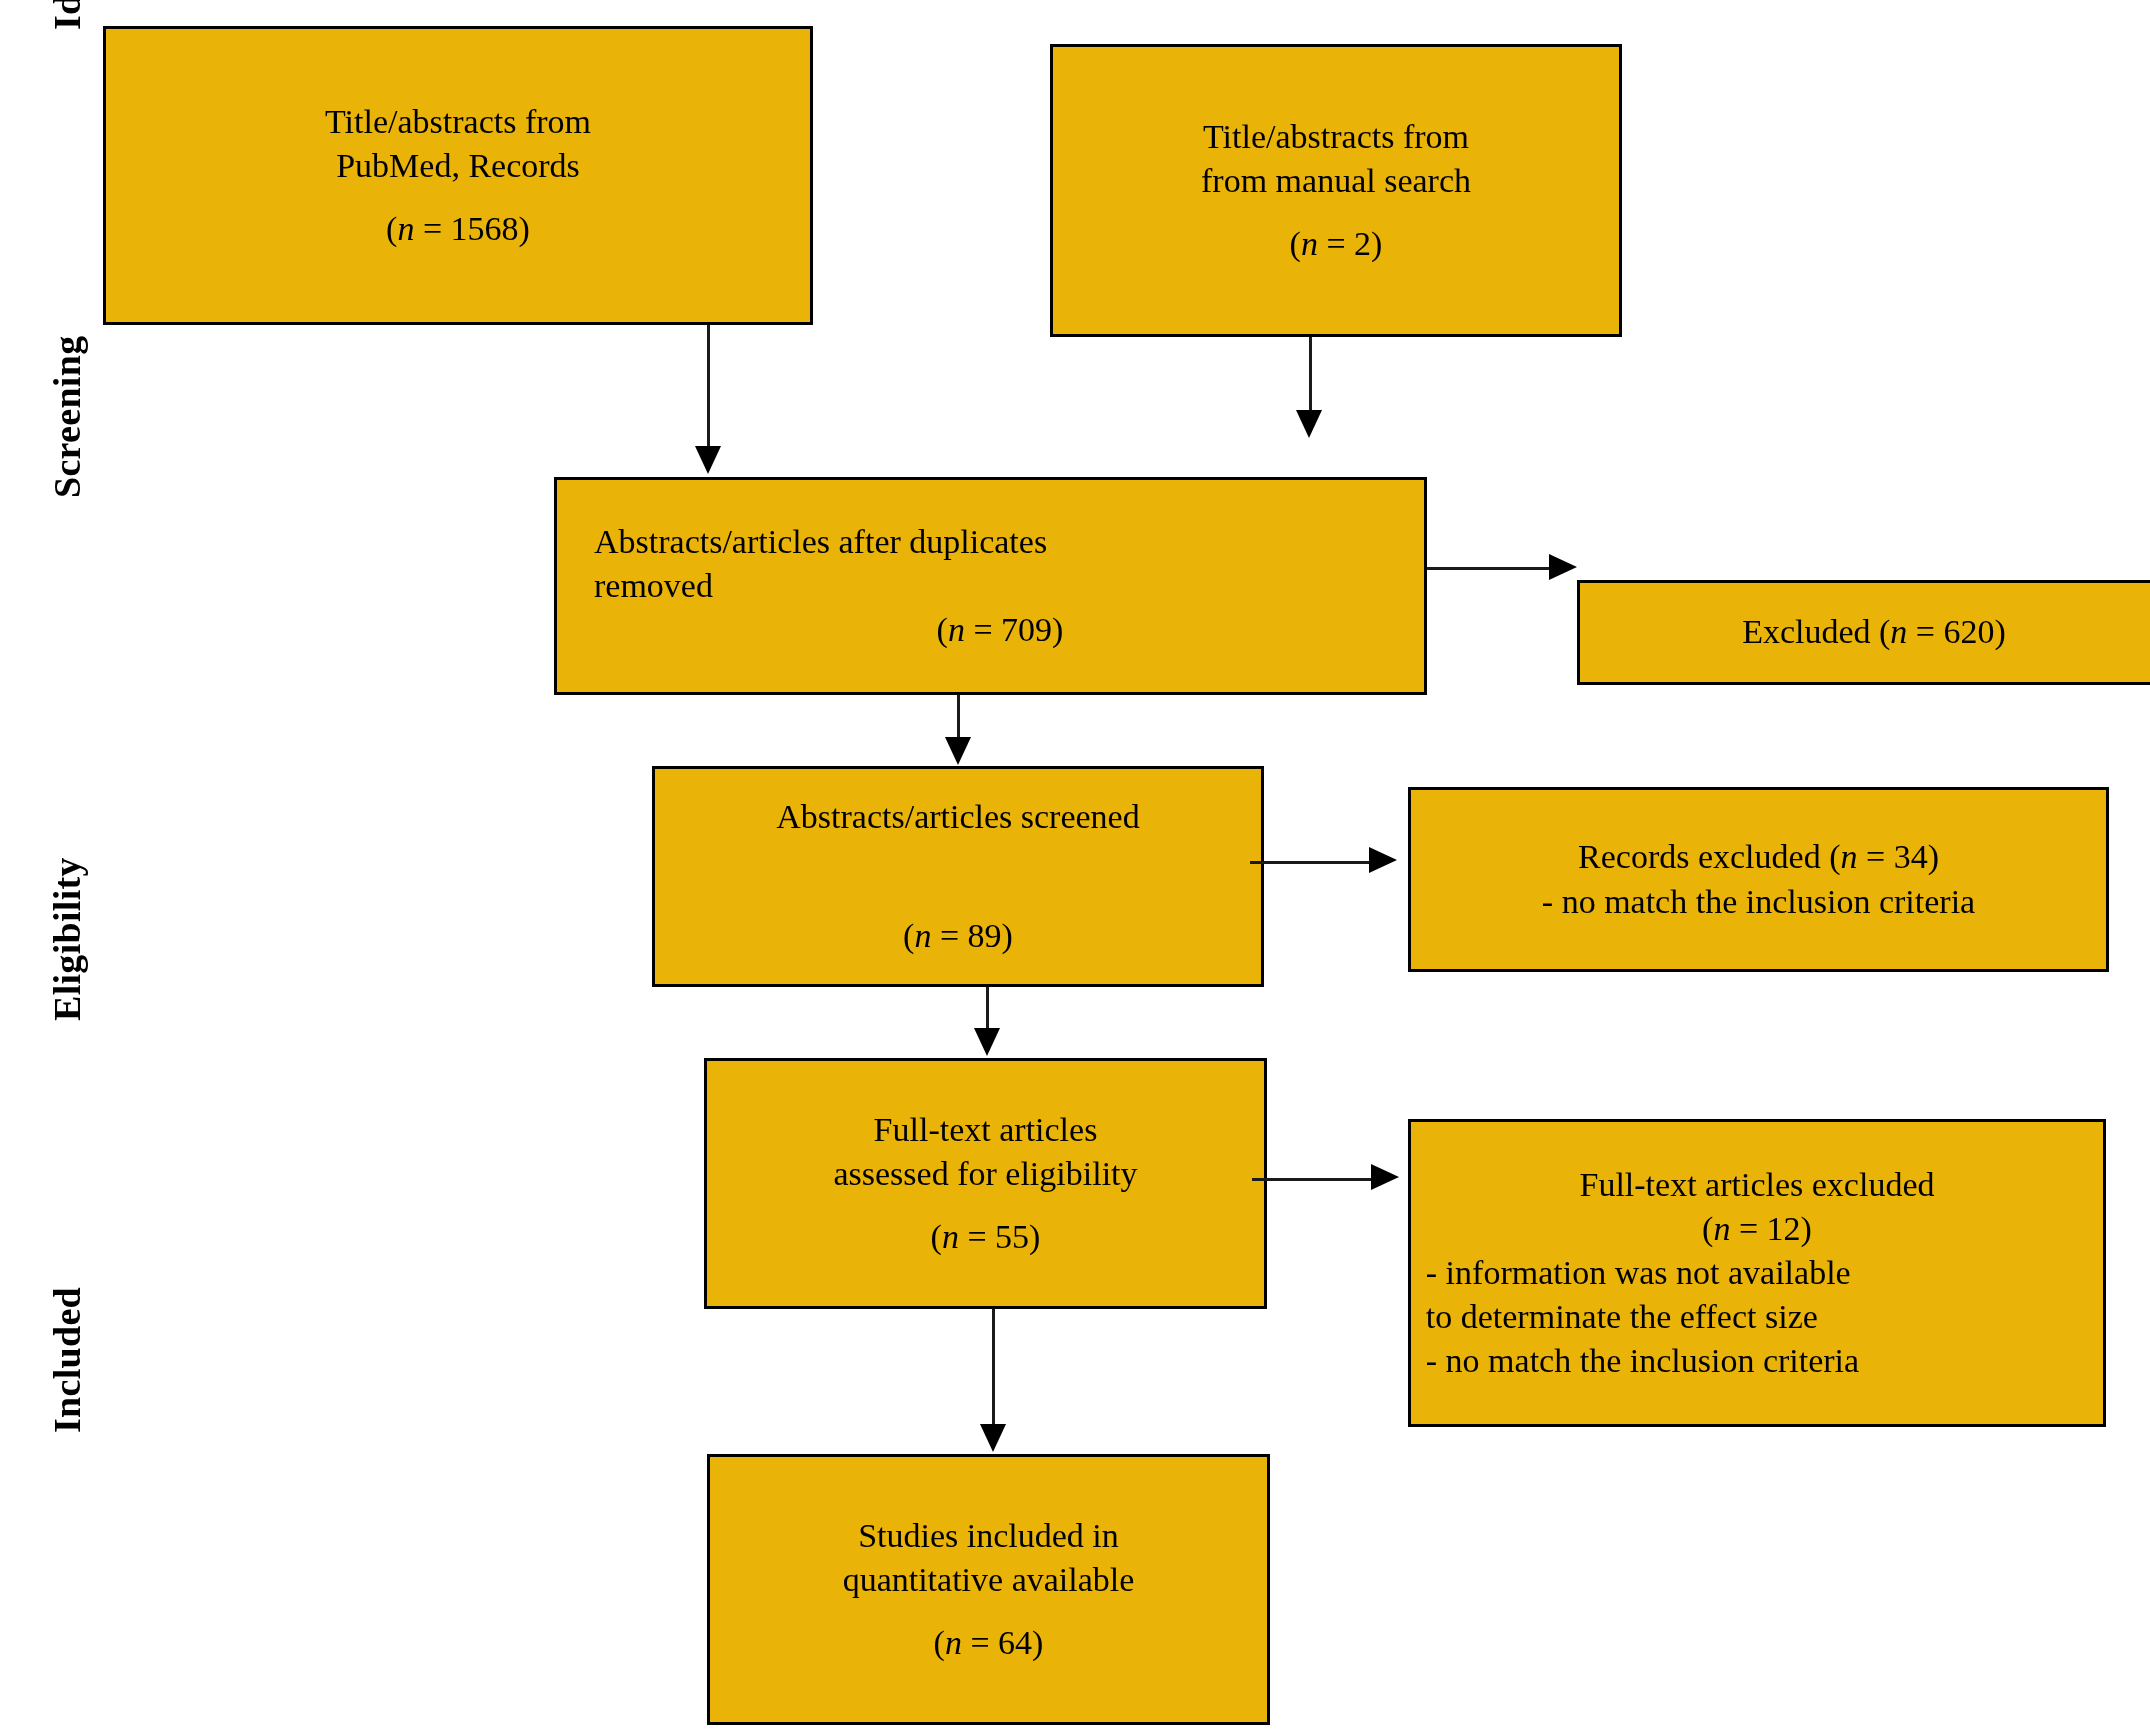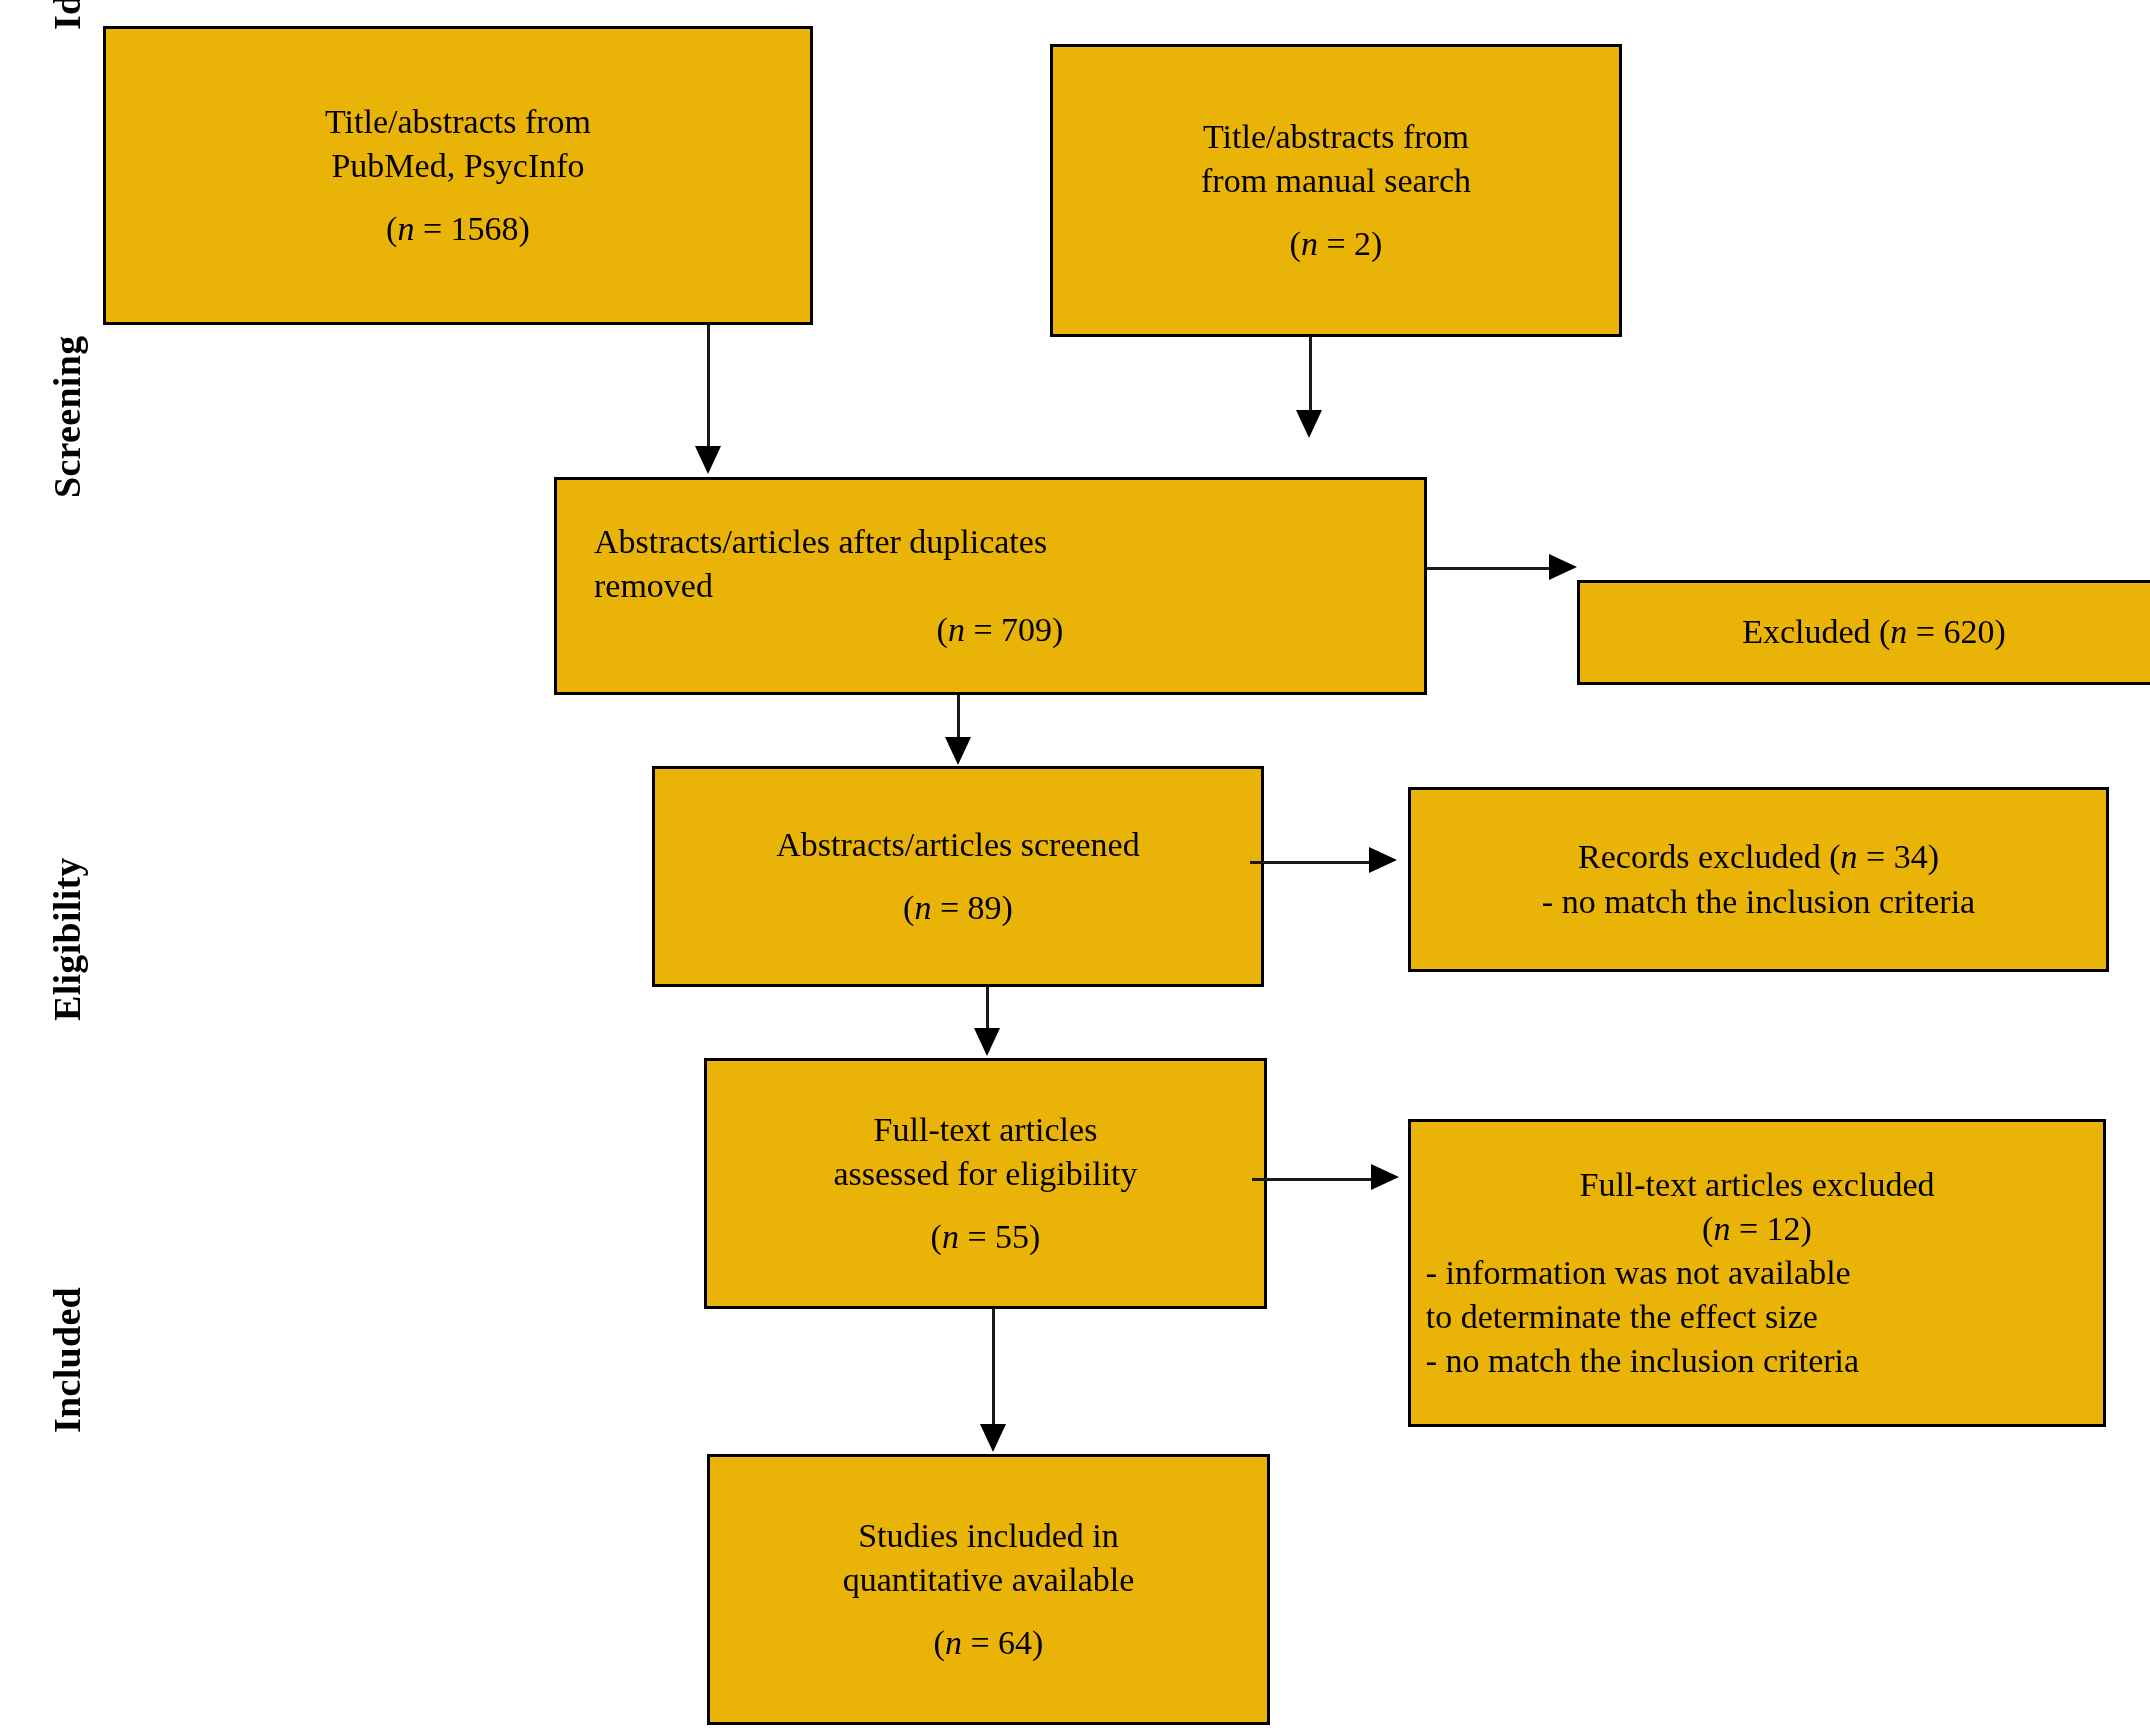--- a/index.html
+++ b/index.html
@@ -104,21 +104,21 @@
   <div class="stage-label" style="left:48px; top:1021px; height:0;">
     <span>Eligibility</span>
   </div>
 
   <div class="stage-label" style="left:48px; top:1433px; height:0;">
     <span>Included</span>
   </div>
 
   <div class="node" style="left:103px; top:26px; width:710px; height:299px;">
     <div class="line">Title/abstracts from</div>
-    <div class="line">PubMed, PsycInfo</div>
+    <div class="line">PubMed, Records</div>
     <div class="line spacer"></div>
     <div class="line"><span>(</span><span class="it">n</span><span> = 1568)</span></div>
   </div>
 
   <div class="node" style="left:1050px; top:44px; width:572px; height:293px;">
     <div class="line">Title/abstracts from</div>
     <div class="line">from manual search</div>
     <div class="line spacer"></div>
     <div class="line"><span>(</span><span class="it">n</span><span> = 2)</span></div>
   </div>
@@ -138,21 +138,21 @@
   <div class="hline" style="left:1427px; top:567px; width:126px;"></div>
   <div class="arrow-right" style="left:1549px; top:554px;"></div>
 
   <div class="node" style="left:1577px; top:532px; width:594px; height:105px;margin-top:48px;">
     <div class="line"><span>Excluded (</span><span class="it">n</span><span> = 620)</span></div>
   </div>
 
   <div class="vline" style="left:957px; top:695px; height:43px;"></div>
   <div class="arrow-down" style="left:945px; top:737px;"></div>
 
-  <div class="node" style="left:652px; top:766px; width:612px; height:221px;">
+  <div class="node" style="left:652px; top:766px; width:612px; height:221px;gap:28px;">
     <div class="line">Abstracts/articles screened</div>
     <div class="line spacer"></div>
     <div class="line"><span>(</span><span class="it">n</span><span> = 89)</span></div>
   </div>
 
   <div class="hline" style="left:1250px; top:861px; width:123px;"></div>
   <div class="arrow-right" style="left:1369px; top:847px;"></div>
 
   <div class="node" style="left:1408px; top:787px; width:701px; height:185px;">
     <div class="line"><span>Records excluded (</span><span class="it">n</span><span> = 34)</span></div>

